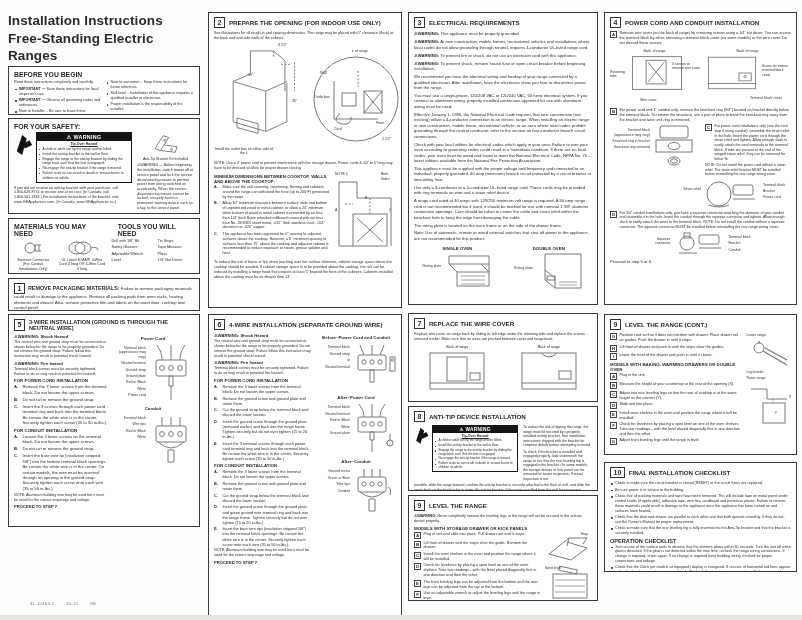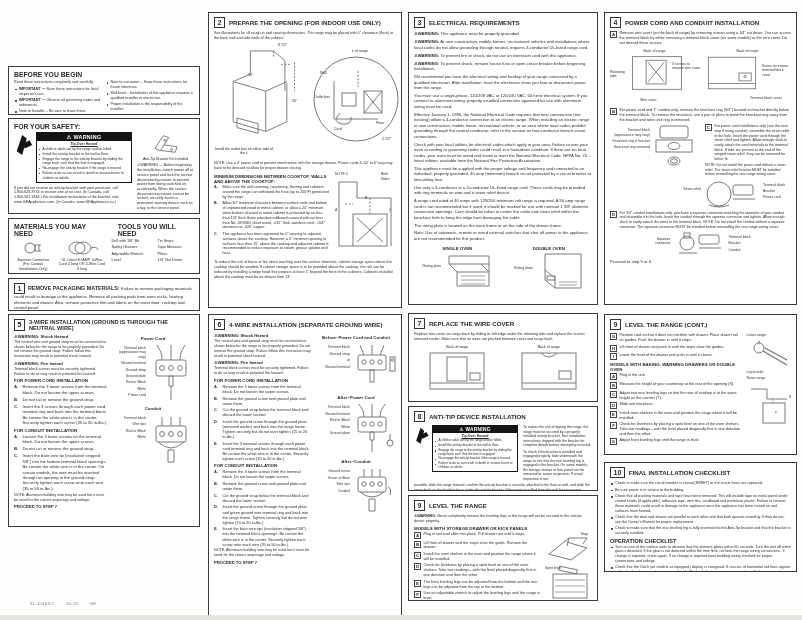--- a/index.html
+++ b/index.html
@@ -47,20 +47,22 @@
 .footer{position:absolute;left:30px;top:601px;font-size:4px;color:#777;letter-spacing:.4px}
 .footer span{margin-right:10px}
 .wlb{font-weight:bold}
 </style>
 </head>
 <body>
 
 <div id="page">
 
   <div class="nobox" style="left:8px;top:12px;width:196px;height:52px">
+    <div class="h-title">Installation Instructions</div>
+    <div class="h-title">Free-Standing Electric Ranges</div>
 
   </div>
 
   <div class="box" style="left:8px;top:66px;width:192px;height:49px">
     <div class="h1">BEFORE YOU BEGIN</div>
     <div class="two">
       <div style="width:90px">
         <p class="tt">Read these instructions completely and carefully.</p>
         <ul class="bl">
             <li style="font-size:3.7px"><b>IMPORTANT —</b> <span>Save these instructions for local inspector's use.</span></li>

